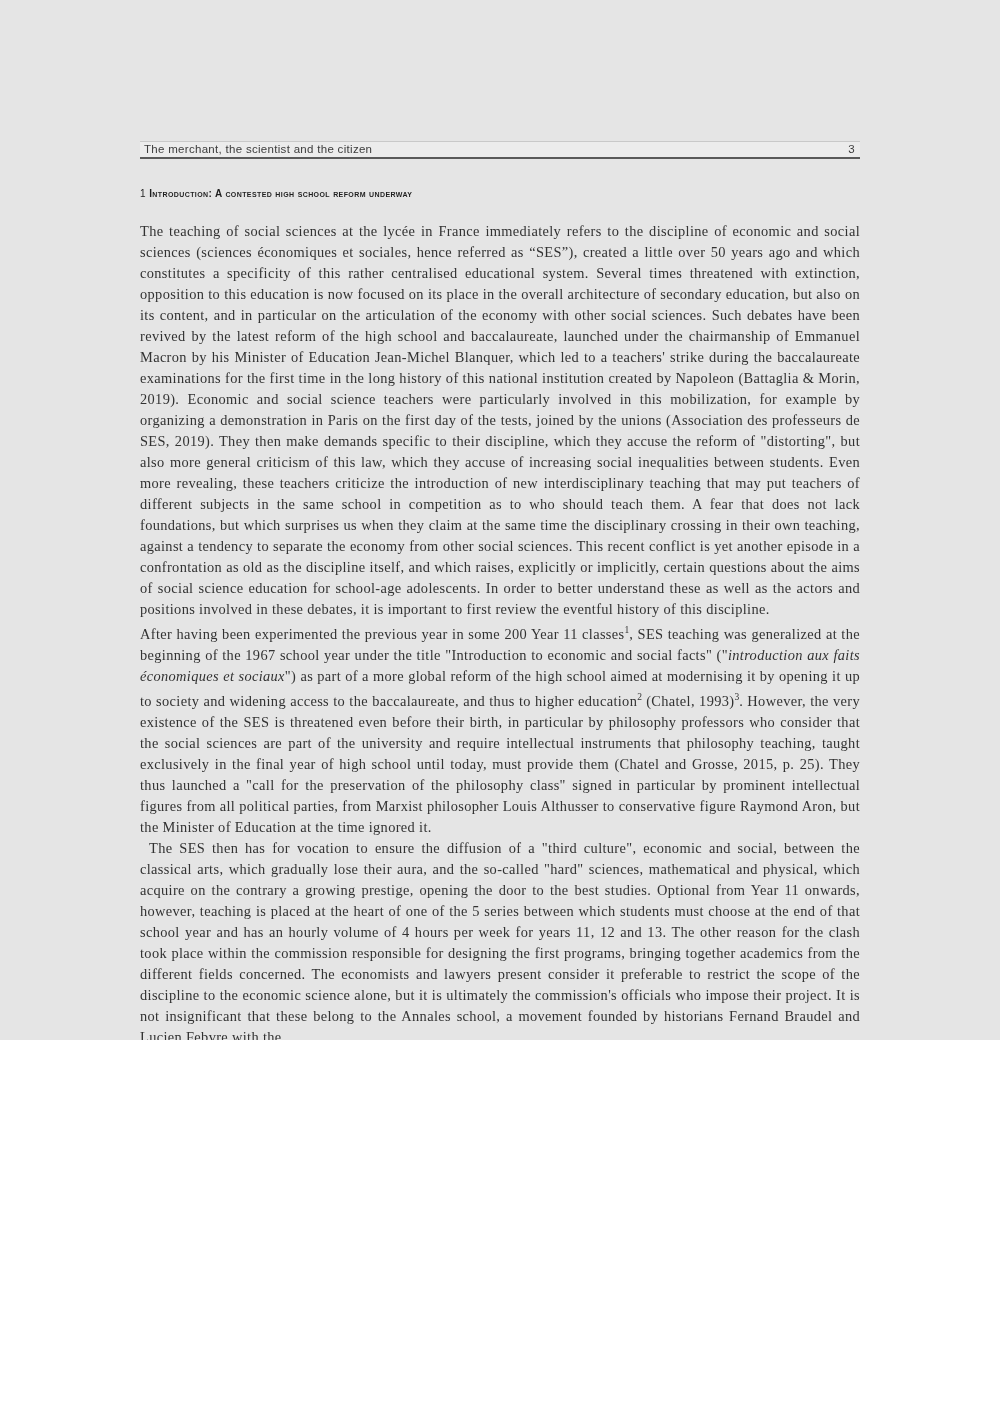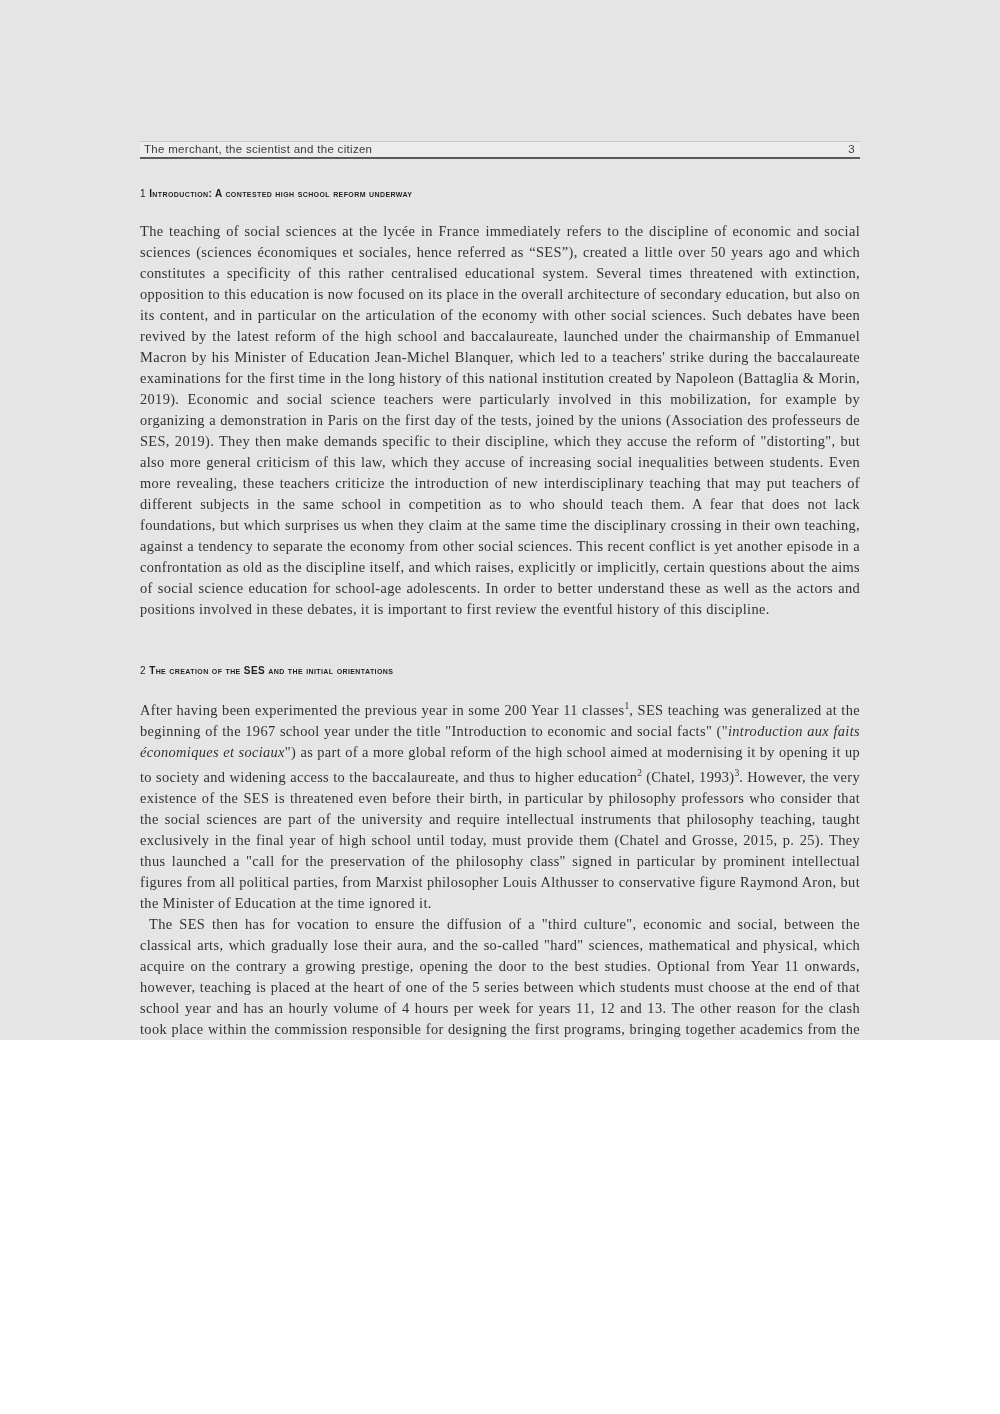--- a/index.html
+++ b/index.html
@@ -68,23 +68,19 @@
       <span>3</span>
     </div>
 
     <h1 class="section-heading h-sec1">
       <span class="sec-num">1</span>
       <span class="sec-title">Introduction: A contested high school reform underway</span>
     </h1>
 
     <p class="body-para"><span>The teaching of social sciences at the lycée in France immediately refers to the discipline of economic and social sciences (sciences économiques et sociales, hence referred as “SES”), created a little over 50 years ago and which constitutes a specificity of this rather centralised educational system. Several times threatened with extinction, opposition to this education is now focused on its place in the overall architecture of secondary education, but also on its content, and in particular on the articulation of the economy with other social sciences. Such debates have been revived by the latest reform of the high school and baccalaureate, launched under the chairmanship of Emmanuel Macron by his Minister of Education Jean-Michel Blanquer, which led to a teachers' strike during the baccalaureate examinations for the first time in the long history of this national institution created by Napoleon (Battaglia &amp; Morin, 2019). Economic and social science teachers were particularly involved in this mobilization, for example by organizing a demonstration in Paris on the first day of the tests, joined by the unions (Association des professeurs de SES, 2019). They then make demands specific to their discipline, which they accuse the reform of "distorting", but also more general criticism of this law, which they accuse of increasing social inequalities between students. Even more revealing, these teachers criticize the introduction of new interdisciplinary teaching that may put teachers of different subjects in the same school in competition as to who should teach them. A fear that does not lack foundations, but which surprises us when they claim at the same time the disciplinary crossing in their own teaching, against a tendency to separate the economy from other social sciences. This recent conflict is yet another episode in a confrontation as old as the discipline itself, and which raises, explicitly or implicitly, certain questions about the aims of social science education for school-age adolescents. In order to better understand these as well as the actors and positions involved in these debates, it is important to first review the eventful history of this discipline.</span></p>
 
-    <h1 class="section-heading h-sec2">
-      <span class="sec-num">2</span>
-      <span class="sec-title">The creation of the SES and the initial orientations</span>
-    </h1>
 
     <p class="body-para"><span>After having been experimented the previous year in some 200 Year 11 classes</span><sup>1</sup><span>, SES teaching was generalized at the beginning of the 1967 school year under the title "Introduction to economic and social facts" ("</span><span style="font-style: italic;">introduction aux faits économiques et sociaux</span><span>") as part of a more global reform of the high school aimed at modernising it by opening it up to society and widening access to the baccalaureate, and thus to higher education</span><sup>2</sup><span> (Chatel, 1993)</span><sup>3</sup><span>. However, the very existence of the SES is threatened even before their birth, in particular by philosophy professors who consider that the social sciences are part of the university and require intellectual instruments that philosophy teaching, taught exclusively in the final year of high school until today, must provide them (Chatel and Grosse, 2015, p. 25). They thus launched a "call for the preservation of the philosophy class" signed in particular by prominent intellectual figures from all political parties, from Marxist philosopher Louis Althusser to conservative figure Raymond Aron, but the Minister of Education at the time ignored it.</span></p>
 
     <p class="body-para indent"><span>The SES then has for vocation to ensure the diffusion of a "third culture", economic and social, between the classical arts, which gradually lose their aura, and the so-called "hard" sciences, mathematical and physical, which acquire on the contrary a growing prestige, opening the door to the best studies. Optional from Year 11 onwards, however, teaching is placed at the heart of one of the 5 series between which students must choose at the end of that school year and has an hourly volume of 4 hours per week for years 11, 12 and 13. The other reason for the clash took place within the commission responsible for designing the first programs, bringing together academics from the different fields concerned. The economists and lawyers present consider it preferable to restrict the scope of the discipline to the economic science alone, but it is ultimately the commission's officials who impose their project. It is not insignificant that these belong to the Annales school, a movement founded by historians Fernand Braudel and Lucien Febvre with the</span></p>
 
   </div>
 </div>
 
 </body></html>

